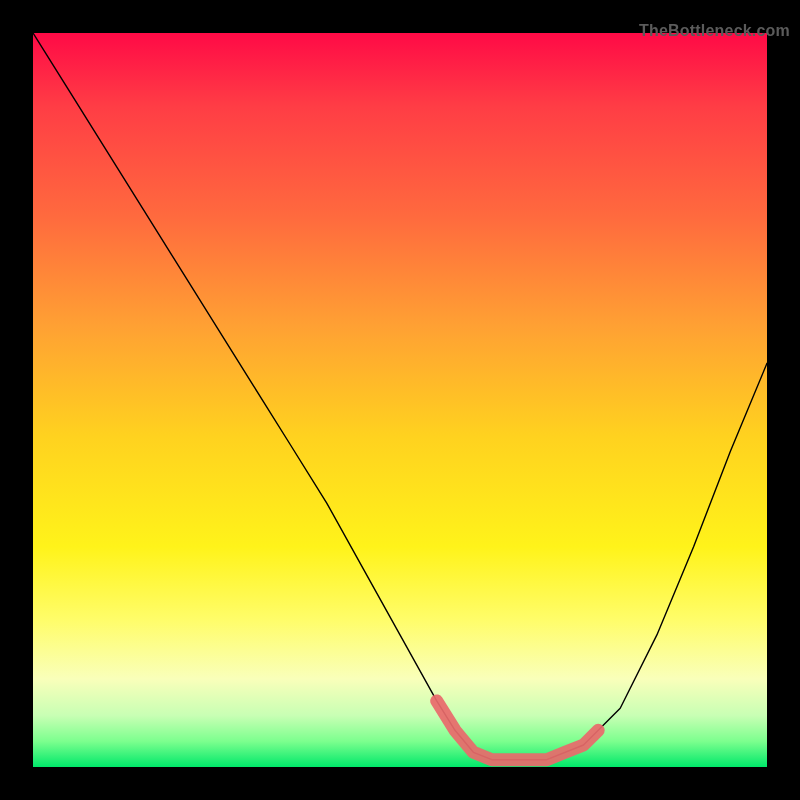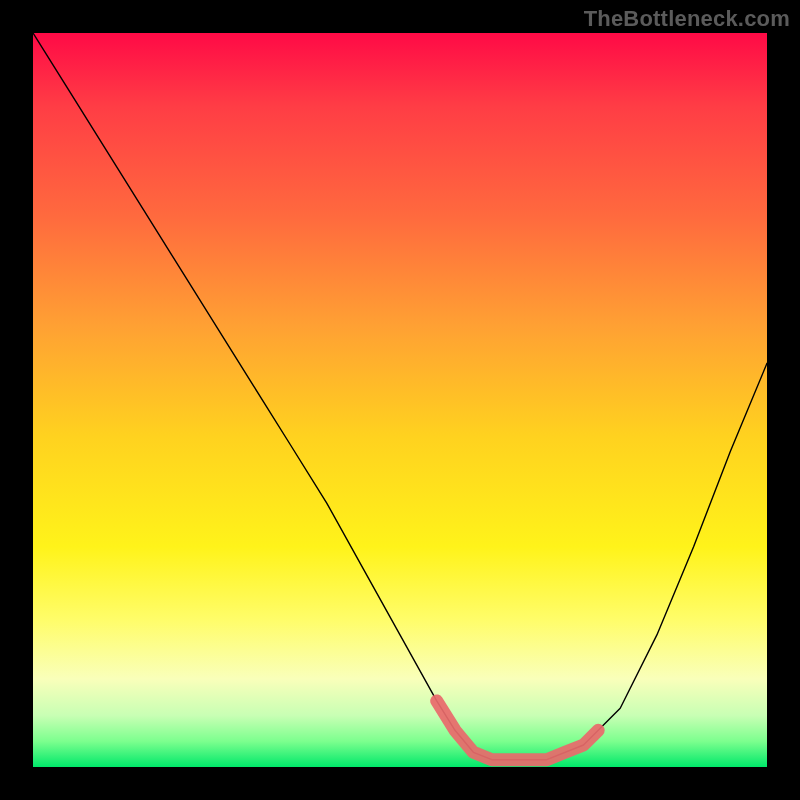--- a/index.html
+++ b/index.html
@@ -63,24 +63,24 @@
   .highlight-path {
     fill: none;
     stroke: #e86a6c;
     stroke-width: 13;
     stroke-linecap: round;
     stroke-linejoin: round;
     opacity: 0.93;
   }
   .watermark {
     position: absolute;
-    top: 6px;
+    top: 22px;
     right: 10px;
     font-family: Arial, Helvetica, sans-serif;
-    font-size: 22px;
+    font-size: 16px;
     font-weight: 600;
     color: #5b5b5b;
     letter-spacing: 0.2px;
   }
 </style>
 </head>
 <body>
 
 <div class="stage">
   <div class="frame-black"></div>

